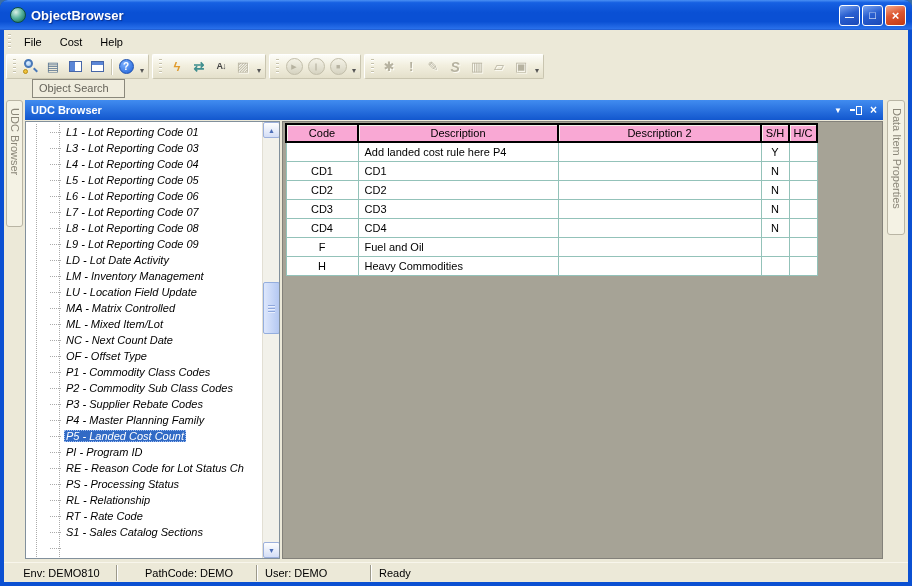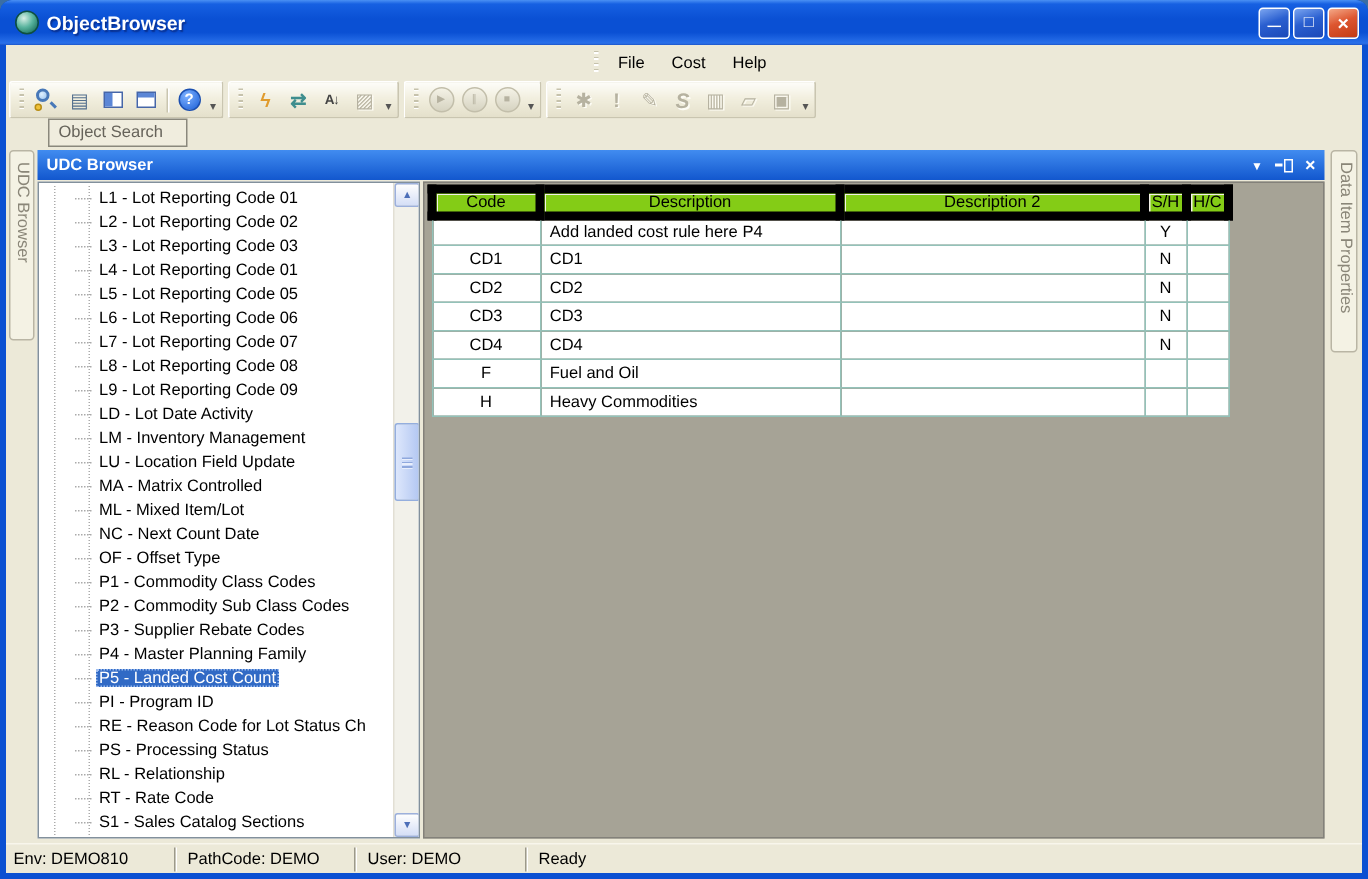--- a/index.html
+++ b/index.html
@@ -21,21 +21,21 @@
     display:flex;align-items:center;justify-content:center;font-size:11px;font-weight:bold;
     background:linear-gradient(160deg,#7ba5f0,#2a5fd0 45%,#1b49b8);}
   .winbtn.min{align-items:flex-end;padding-bottom:3px;font-size:9px;}
   .winbtn.max{font-size:11px;}
   .winbtn.close{background:linear-gradient(160deg,#f4a988,#dd5630 45%,#c23a14);font-size:13px;}
 
   
   .frame{position:relative;width:904px;height:552px;background:#ece9d8;overflow:hidden;}
 
   
-  .menubar{position:absolute;top:0;left:0;right:0;height:23px;display:flex;align-items:center;justify-content:center;}
+  .menubar{position:absolute;top:0;left:0;right:0;height:23px;display:flex;align-items:center;}
   .gripper{width:3px;height:15px;margin:0 4px 0 4px;
     background:repeating-linear-gradient(180deg,#c6c2ac 0 1px,#ffffff 1px 2px,rgba(0,0,0,0) 2px 4px);}
   .menu-item{padding:3px 9px;font-size:11px;color:#000;}
 
   
   .toolbar{position:absolute;top:23px;left:0;right:0;height:27px;display:flex;align-items:center;padding-left:2px;}
   .tb-group{display:flex;align-items:center;height:25px;padding:0 2px;margin-right:3px;border-radius:2px;
     background:linear-gradient(180deg,#fdfdf9,#f2efdf 45%,#e4e0cb);
     border:1px solid #fff;border-right-color:#c9c5b0;border-bottom-color:#c9c5b0;}
   .tb-btn{width:22px;height:20px;display:flex;align-items:center;justify-content:center;font-size:13px;}
@@ -83,21 +83,21 @@
   .ph-icons{margin-left:auto;display:flex;align-items:center;gap:8px;}
   .ph-icon{color:#fff;display:flex;align-items:center;justify-content:center;}
   .ph-icon.tri{font-size:8px;}
   .ph-icon.x{font-size:12px;font-weight:bold;}
   .pin-bar{width:5px;height:2px;background:#fff;display:inline-block;}
   .pin-head{width:6px;height:9px;border:1px solid #fff;display:inline-block;margin-left:1px;}
   .panel-body{position:absolute;left:0;top:20px;right:0;bottom:0;}
 
   
   .treebox{position:absolute;left:0;top:1px;width:255px;height:438px;background:#fff;
-    border:1px solid #82909c;overflow:hidden;}
+    border:1px solid #82909c;overflow:hidden;font-style:italic;}
   .tree-rows{position:absolute;left:0;top:2px;right:17px;bottom:0;overflow:hidden;
     background-image:
       repeating-linear-gradient(180deg,#aaa 0 1px,rgba(0,0,0,0) 1px 2px),
       repeating-linear-gradient(180deg,#aaa 0 1px,rgba(0,0,0,0) 1px 2px);
     background-size:1px 100%,1px 100%;background-position:10px 0,33px 0;background-repeat:no-repeat;}
   .tree-row{position:relative;height:16px;line-height:16px;font-size:11px;white-space:nowrap;}
   .tree-row::before{content:"";position:absolute;left:24px;top:8px;width:11px;border-top:1px dotted #aaa;}
   .tree-label{margin-left:38px;padding:0 2px;color:#000;}
   .tree-row.selected .tree-label{background:#316ac5;color:#fff;outline:1px dotted #9ebdf0;outline-offset:-1px;}
 
@@ -110,32 +110,32 @@
   .sbtn.down{bottom:0;}
   .sthumb{position:absolute;left:0;width:17px;top:160px;height:52px;border:1px solid #94aede;border-radius:2px;
     background:linear-gradient(90deg,#dde7fc,#b4c8f2);}
   .sthumb::after{content:"";position:absolute;left:4px;right:4px;top:22px;height:8px;
     background:repeating-linear-gradient(180deg,#8fa8dd 0 1px,#e8eefc 1px 2px,rgba(0,0,0,0) 2px 3px);}
 
   
   .contentbox{position:absolute;left:257px;top:1px;right:0;height:438px;
     background:#a6a396;border:1px solid #83817a;}
   table.grid{border-collapse:collapse;table-layout:fixed;position:absolute;left:2px;top:1px;}
-  table.grid th{height:18px;background:#84cc16;border:6px solid #000000;font-weight:normal;
+  table.grid th{height:18px;background:#f9a8d4;border:2px solid #000000;font-weight:normal;
     font-size:11px;box-shadow:inset 1px 1px 0 #f3f1e8;padding:0;color:#000;}
   table.grid td{height:19px;background:#fff;border:1px solid #93c2b9;font-size:11px;
     padding:0;color:#000;white-space:nowrap;overflow:hidden;}
   table.grid td.c0,table.grid td.c3,table.grid td.c4{text-align:center;}
   table.grid td.c1,table.grid td.c2{padding-left:6px;}
 
   
   .statusbar{position:absolute;left:0;right:0;bottom:0;height:20px;background:#ece9d8;
     border-top:1px solid #f8f6ec;display:flex;align-items:center;}
   .status-panel{font-size:11px;color:#000;padding-left:5px;height:16px;line-height:16px;}
-  .status-panel.w1{width:110px;}.status-panel.w2{width:114px;}.status-panel.w3{width:108px;}
+  .status-panel.w1{width:110px;text-align:center;}.status-panel.w2{width:114px;margin-left:20px;}.status-panel.w3{width:108px;}
   .status-panel.wflex{flex:1;}
   .status-sep{width:2px;height:16px;border-left:1px solid #9c998a;border-right:1px solid #fff;margin:0 2px;}
 </style>
 </head>
 <body>
 
 <div class="window">
   <div class="titlebar">
     <div class="app-icon"></div>
     <div class="app-title">ObjectBrowser</div>
@@ -249,23 +249,22 @@
               <span class="pin-bar"></span>
               <span class="pin-head"></span>
             </div>
             <div class="ph-icon x">×</div>
           </div>
       </div>
       <div class="panel-body">
         <div class="treebox">
           <div class="tree-rows" id="tree-rows">
               <div class="tree-row"><span class="tree-label">L1 - Lot Reporting Code 01</span></div>
-              <div class="tree-row"><span class="tree-label">L2 - Lot Reporting Code 02</span></div>
               <div class="tree-row"><span class="tree-label">L3 - Lot Reporting Code 03</span></div>
-              <div class="tree-row"><span class="tree-label">L4 - Lot Reporting Code 01</span></div>
+              <div class="tree-row"><span class="tree-label">L4 - Lot Reporting Code 04</span></div>
               <div class="tree-row"><span class="tree-label">L5 - Lot Reporting Code 05</span></div>
               <div class="tree-row"><span class="tree-label">L6 - Lot Reporting Code 06</span></div>
               <div class="tree-row"><span class="tree-label">L7 - Lot Reporting Code 07</span></div>
               <div class="tree-row"><span class="tree-label">L8 - Lot Reporting Code 08</span></div>
               <div class="tree-row"><span class="tree-label">L9 - Lot Reporting Code 09</span></div>
               <div class="tree-row"><span class="tree-label">LD - Lot Date Activity</span></div>
               <div class="tree-row"><span class="tree-label">LM - Inventory Management</span></div>
               <div class="tree-row"><span class="tree-label">LU - Location Field Update</span></div>
               <div class="tree-row"><span class="tree-label">MA - Matrix Controlled</span></div>
               <div class="tree-row"><span class="tree-label">ML - Mixed Item/Lot</span></div>

